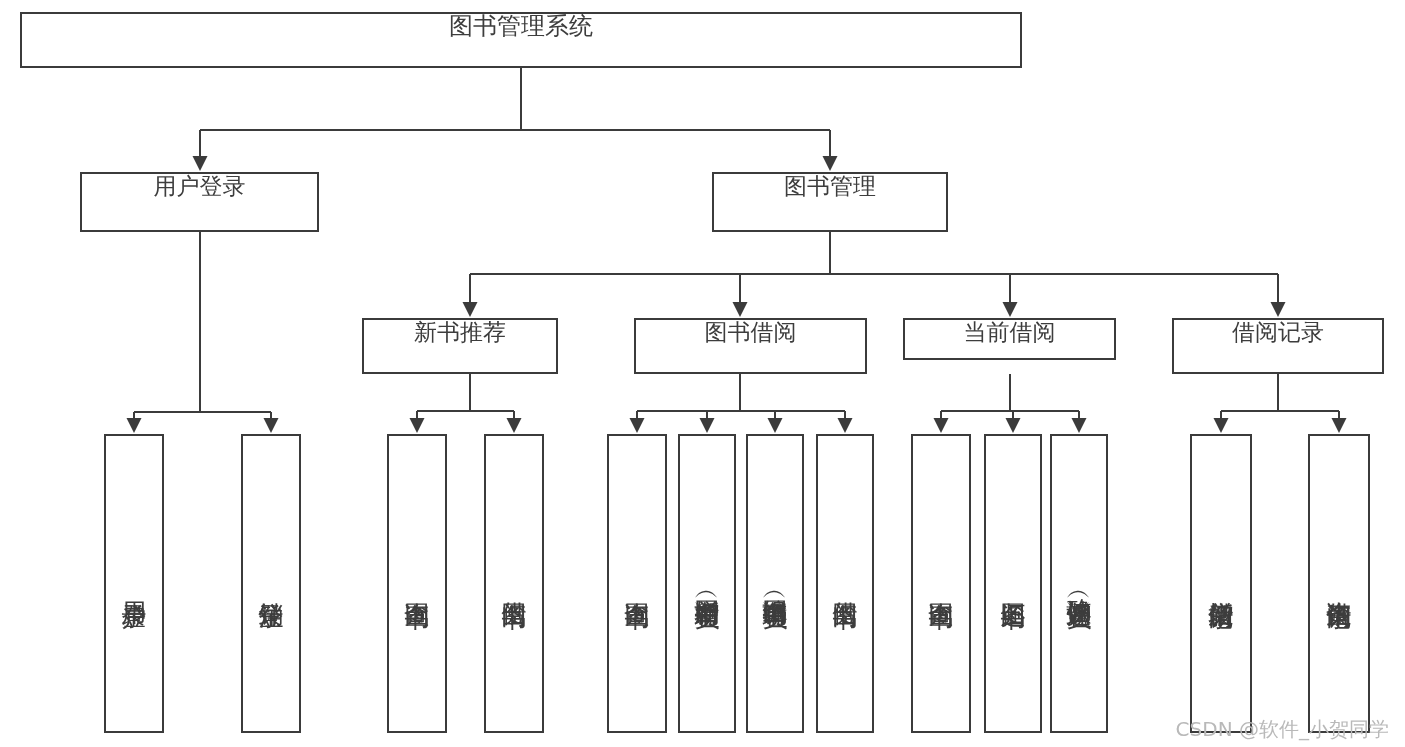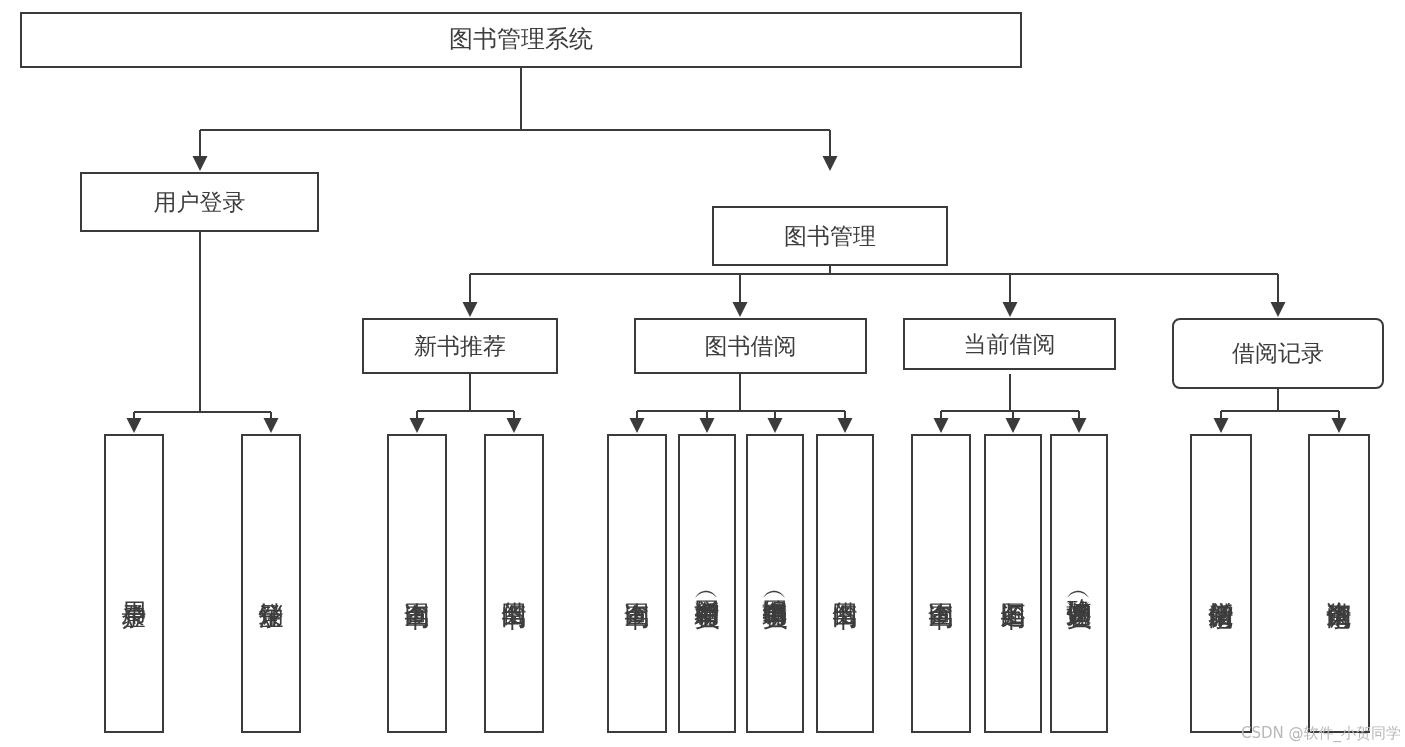--- a/index.html
+++ b/index.html
@@ -28,21 +28,20 @@
     width: 1405px;
     height: 747px;
     pointer-events: none;
   }
   .node {
     position: absolute;
     box-sizing: border-box;
     background: #ffffff;
     border: 2.5px solid #3b3b3b;
     display: flex;
-    align-items: center;
     justify-content: center;
     overflow: hidden;
   }
   .node-label {
     color: #3d3d3d;
     font-family: "DejaVu Sans", "Liberation Sans", sans-serif;
     line-height: 1.08;
     text-align: center;
     white-space: pre;
   }
@@ -53,23 +52,23 @@
   .node.vertical .node-label {
     font-size: 25px;
     writing-mode: vertical-rl;
     text-orientation: upright;
     letter-spacing: 1px;
     max-height: 100%;
   }
   .node.root .node-label { font-size: 24px; }
   #watermark {
     position: absolute;
-    right: 4px;
+    right: 16px;
     bottom: 4px;
-    font-size: 15px;
+    font-size: 20px;
     color: #b9b9b9;
     font-family: "DejaVu Sans", "Liberation Sans", sans-serif;
     white-space: nowrap;
     user-select: none;
   }
 </style>
 </head>
 <body>
 
 <div id="diagram-root">
@@ -127,33 +126,33 @@
       <line x1="1339" y1="411" x2="1339" y2="419" stroke="#3b3b3b" stroke-width="2.6" shape-rendering="crispEdges"></line>
       <path d="M 1331.5 418 L 1346.5 418 L 1339 433 Z" fill="#3b3b3b"></path>
     </svg>
   <div id="nodes-layer">
       <div class="node horizontal root" style="left: 20px; top: 12px; width: 1002px; height: 56px; border-color: rgb(59, 59, 59);">
         <span class="node-label" style="color: rgb(61, 61, 61);">图书管理系统</span>
       </div>
       <div class="node horizontal" style="left: 80px; top: 172px; width: 239px; height: 60px; border-color: rgb(59, 59, 59);">
         <span class="node-label" style="color: rgb(61, 61, 61);">用户登录</span>
       </div>
-      <div class="node horizontal" style="left: 712px; top: 172px; width: 236px; height: 60px; border-color: rgb(59, 59, 59); margin-top: 34px;">
+      <div class="node horizontal" style="left: 712px; top: 172px; width: 236px; height: 60px; border-color: rgb(59, 59, 59);">
         <span class="node-label" style="color: rgb(61, 61, 61);">图书管理</span>
       </div>
       <div class="node horizontal" style="left: 362px; top: 318px; width: 196px; height: 56px; border-color: rgb(59, 59, 59);">
         <span class="node-label" style="color: rgb(61, 61, 61);">新书推荐</span>
       </div>
       <div class="node horizontal" style="left: 634px; top: 318px; width: 233px; height: 56px; border-color: rgb(59, 59, 59);">
         <span class="node-label" style="color: rgb(61, 61, 61);">图书借阅</span>
       </div>
-      <div class="node horizontal" style="left: 903px; top: 318px; width: 213px; height: 52px; border-color: rgb(59, 59, 59);">
+      <div class="node horizontal" style="left: 903px; top: 318px; width: 213px; height: 42px; border-color: rgb(59, 59, 59);">
         <span class="node-label" style="color: rgb(61, 61, 61);">当前借阅</span>
       </div>
-      <div class="node horizontal" style="left: 1172px; top: 318px; width: 212px; height: 71px; border-color: rgb(59, 59, 59); border-radius: 8px;">
+      <div class="node horizontal" style="left: 1172px; top: 318px; width: 212px; height: 56px; border-color: rgb(59, 59, 59);">
         <span class="node-label" style="color: rgb(61, 61, 61);">借阅记录</span>
       </div>
       <div class="node vertical" style="left: 104px; top: 434px; width: 60px; height: 299px; border-color: rgb(59, 59, 59);">
         <span class="node-label" style="color: rgb(61, 61, 61);">用户登录</span>
       </div>
       <div class="node vertical" style="left: 241px; top: 434px; width: 60px; height: 299px; border-color: rgb(59, 59, 59);">
         <span class="node-label" style="color: rgb(61, 61, 61);">注销登录</span>
       </div>
       <div class="node vertical" style="left: 387px; top: 434px; width: 60px; height: 299px; border-color: rgb(59, 59, 59);">
         <span class="node-label" style="color: rgb(61, 61, 61);">查询图书</span>

